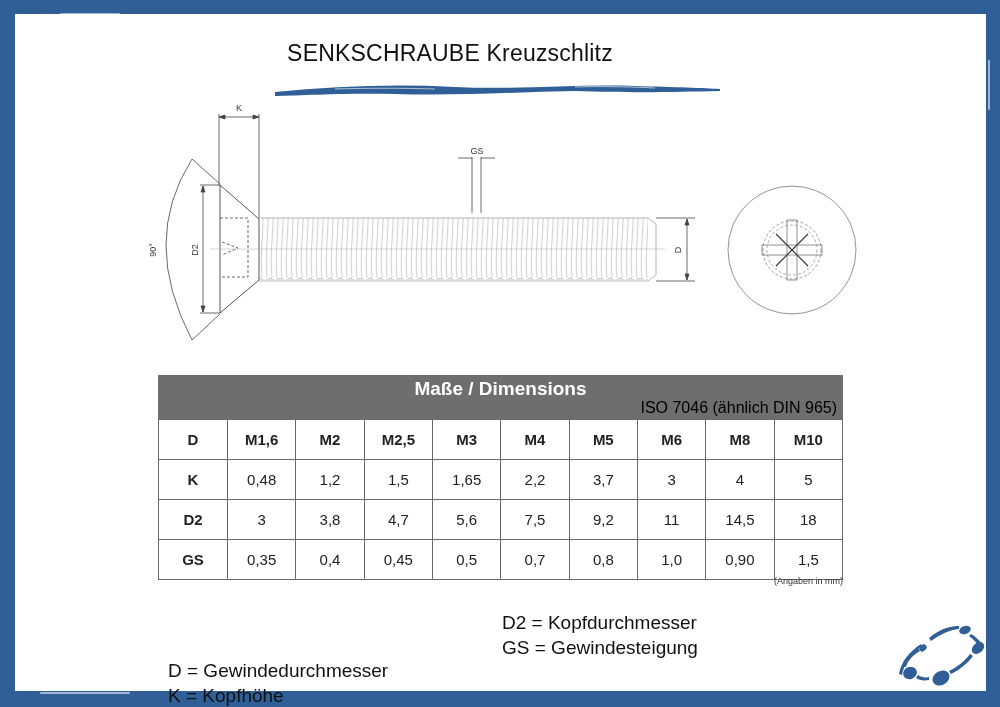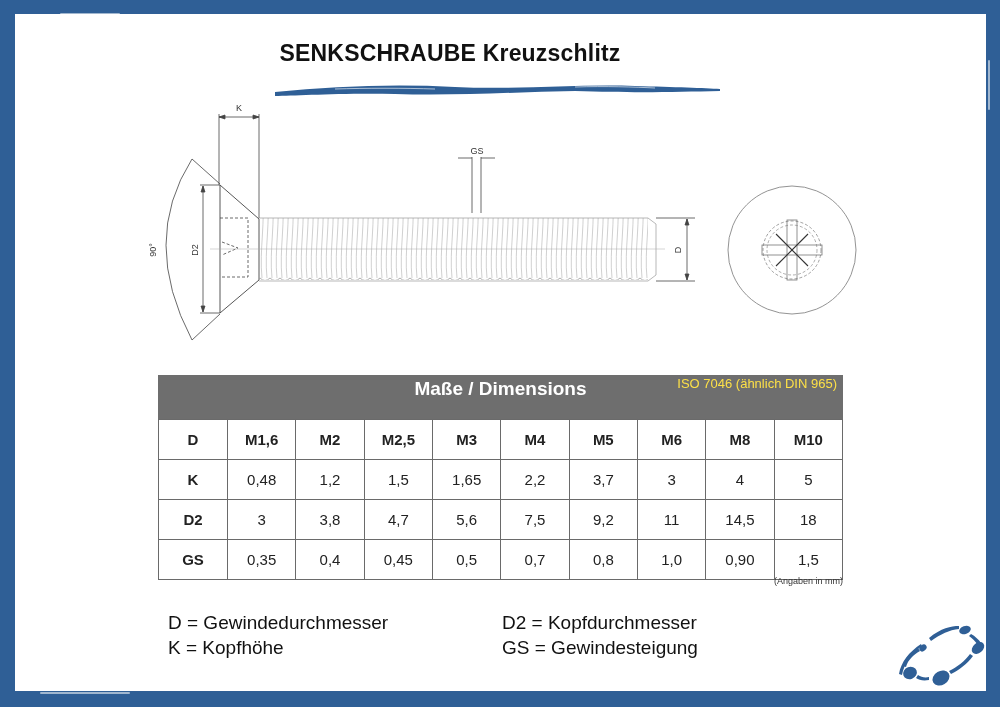--- a/index.html
+++ b/index.html
@@ -6,38 +6,38 @@
   body { width:1000px; height:707px; background:#ffffff; position:relative; overflow:hidden;
          font-family:"Liberation Sans", sans-serif; }
   .frame { position:absolute; background:#2f5f96; }
   .frame.top { left:0; top:0; width:1000px; height:14px; }
   .frame.bottom { left:0; top:691px; width:1000px; height:16px; }
   .frame.left { left:0; top:0; width:15px; height:707px; }
   .frame.right { left:986px; top:0; width:14px; height:707px; }
   .frame-streak { position:absolute; background:#ffffff; opacity:.55; height:2px; border-radius:2px; }
 
   .title { position:absolute; left:0; width:900px; top:40px; text-align:center;
-           font-size:23px; font-weight:bold; color:#111; letter-spacing:0.2px; }
+           font-size:23px; font-weight:normal; color:#111; letter-spacing:0.2px; }
   .brush { position:absolute; left:275px; top:80px; width:450px; height:20px; }
 
   .drawing { position:absolute; left:140px; top:100px; width:720px; height:250px; }
 
   .table-wrap { position:absolute; left:158px; top:375px; width:685px; }
   .table-header { height:44px; background:#6e6e6e; position:relative; color:#fff; }
   .table-header .th-title { position:absolute; left:0; width:100%; text-align:center; top:3px;
                             font-size:19px; font-weight:bold; }
-  .table-header .th-norm { position:absolute; right:6px; top:1px; font-size:13px; color:#fde047; }
+  .table-header .th-norm { position:absolute; right:6px; top:24px; font-size:16px; color:#000000; }
   table.dims { border-collapse:collapse; width:685px; table-layout:fixed; }
   table.dims td { border:1px solid #6a6a6a; height:39px; text-align:center; font-size:15px; color:#222; padding:0; }
   table.dims td.rowhead { font-weight:bold; width:68px; }
   table.dims tr.size-row td { font-weight:bold; }
   .unit-note { position:absolute; left:700px; top:576px; width:143px; text-align:right; font-size:9px; color:#333; }
 
   .legend { position:absolute; top:610px; font-size:19px; color:#111; line-height:25px; }
-  .legend.left { left:168px; }
+  .legend.left { left:168px;margin-top:48px; }
   .legend.right { left:502px; }
 
   .logo { position:absolute; left:893px; top:618px; width:95px; height:75px; }
 </style>
 </head>
 <body>
 
 <div class="frame top"></div>
 <div class="frame bottom"></div>
 <div class="frame left"></div>

